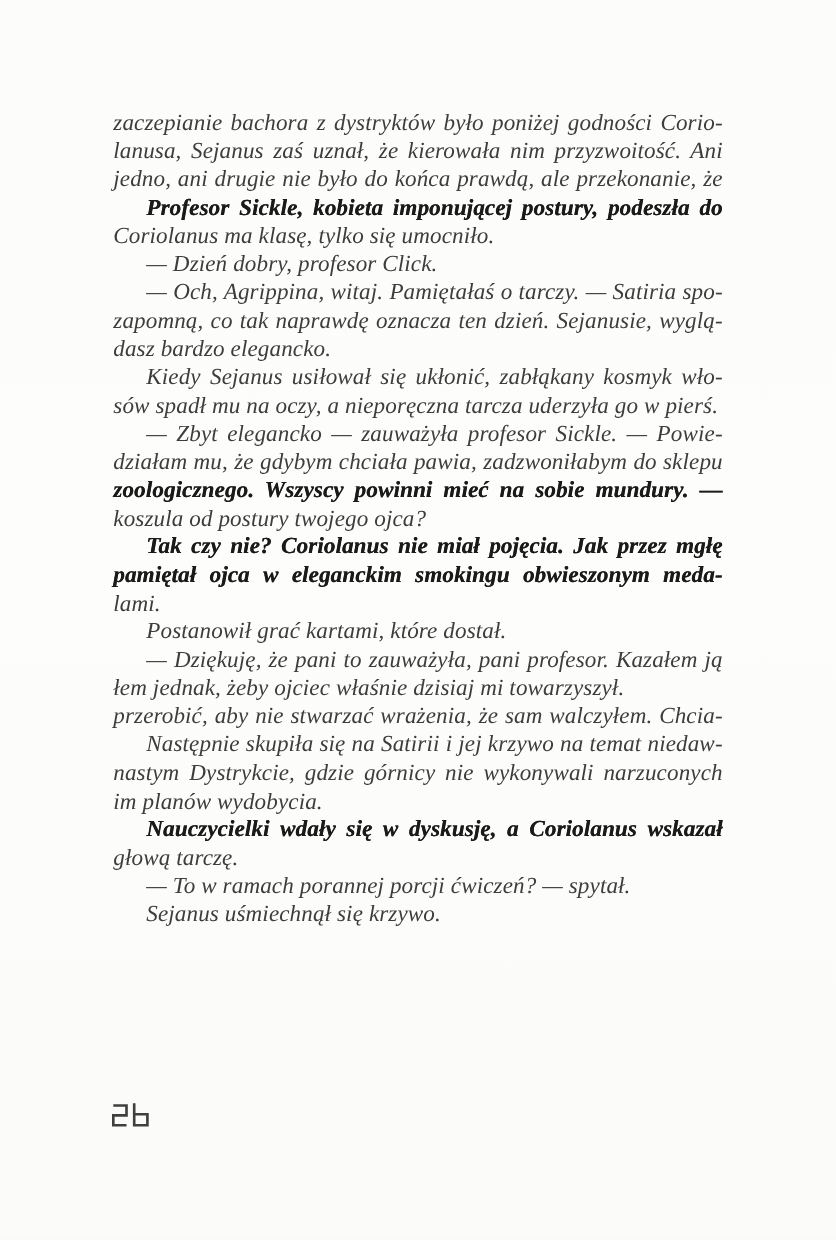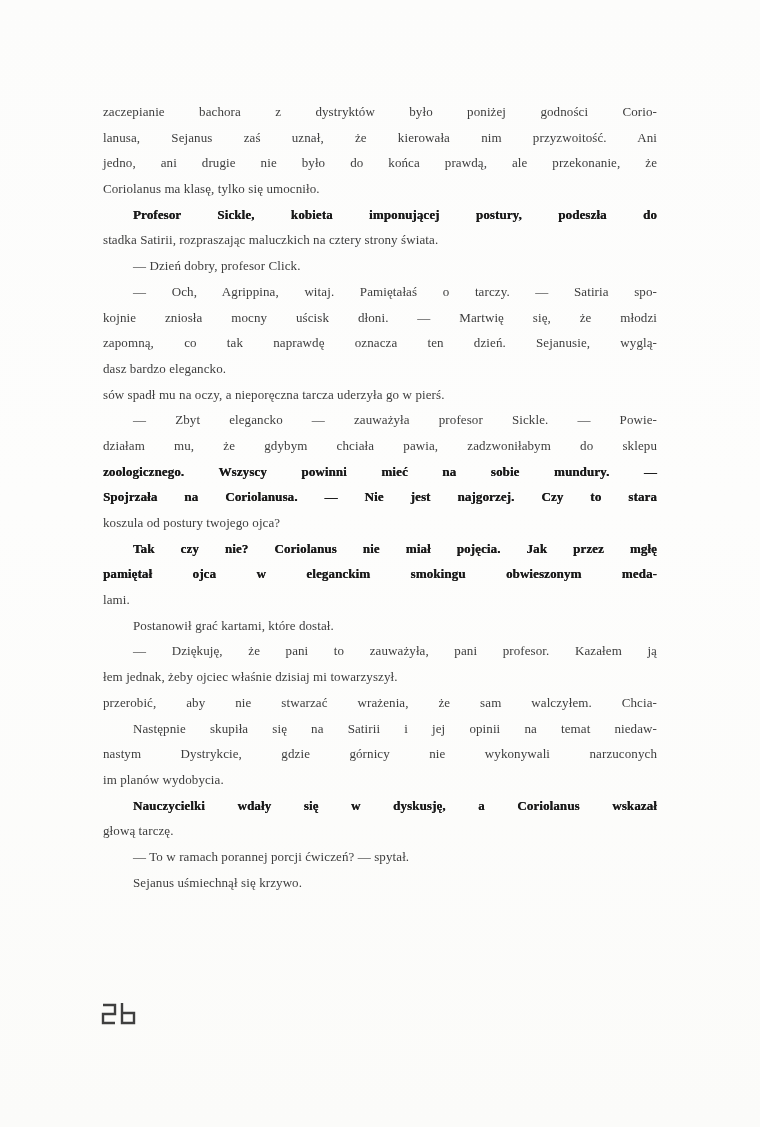--- a/index.html
+++ b/index.html
@@ -21,27 +21,28 @@
     overflow: hidden;
   }
   .text-block {
     position: absolute;
     left: 103px;
     top: 99px;
     width: 554px;
     color: var(--ink, #3d3d3d);
   }
   .line {
-    font-size: 13px;
+    font-size: 21px;
     line-height: 25.7px;
     height: 25.7px;
     text-align: justify;
     text-align-last: justify;
     white-space: normal;
     letter-spacing: 0.1px;
+    font-style: italic;
   }
   .line.last {
     text-align-last: left;
   }
   .line.indent {
     text-indent: 30px;
   }
   .line.heavy {
     font-weight: 700;
     color: var(--ink-heavy, #1a1a1a);
@@ -61,42 +62,40 @@
 </head>
 <body>
 
 <div class="page">
 
   <div class="text-block">
 
   <div class="line">zaczepianie bachora z dystryktów było poniżej godności Corio-</div>
       <div class="line">lanusa, Sejanus zaś uznał, że kierowała nim przyzwoitość. Ani</div>
       <div class="line">jedno, ani drugie nie było do końca prawdą, ale przekonanie, że</div>
+      <div class="line indent heavy">Profesor Sickle, kobieta imponującej postury, podeszła do</div>
       <div class="line last">Coriolanus ma klasę, tylko się umocniło.</div>
-      <div class="line indent heavy">Profesor Sickle, kobieta imponującej postury, podeszła do</div>
-      <div class="line last">stadka Satirii, rozpraszając maluczkich na cztery strony świata.</div>
       <div class="line indent last">— Dzień dobry, profesor Click.</div>
       <div class="line indent">— Och, Agrippina, witaj. Pamiętałaś o tarczy. — Satiria spo-</div>
-      <div class="line">kojnie zniosła mocny uścisk dłoni. — Martwię się, że młodzi</div>
       <div class="line">zapomną, co tak naprawdę oznacza ten dzień. Sejanusie, wyglą-</div>
       <div class="line last">dasz bardzo elegancko.</div>
+      <div class="line indent">Kiedy Sejanus usiłował się ukłonić, zabłąkany kosmyk wło-</div>
       <div class="line last">sów spadł mu na oczy, a nieporęczna tarcza uderzyła go w pierś.</div>
       <div class="line indent">— Zbyt elegancko — zauważyła profesor Sickle. — Powie-</div>
       <div class="line">działam mu, że gdybym chciała pawia, zadzwoniłabym do sklepu</div>
       <div class="line heavy">zoologicznego. Wszyscy powinni mieć na sobie mundury. —</div>
-      <div class="line heavy">Spojrzała na Coriolanusa. — Nie jest najgorzej. Czy to stara</div>
       <div class="line last">koszula od postury twojego ojca?</div>
       <div class="line indent heavy">Tak czy nie? Coriolanus nie miał pojęcia. Jak przez mgłę</div>
       <div class="line heavy">pamiętał ojca w eleganckim smokingu obwieszonym meda-</div>
       <div class="line last">lami.</div>
       <div class="line indent last">Postanowił grać kartami, które dostał.</div>
       <div class="line indent">— Dziękuję, że pani to zauważyła, pani profesor. Kazałem ją</div>
       <div class="line last">łem jednak, żeby ojciec właśnie dzisiaj mi towarzyszył.</div>
       <div class="line">przerobić, aby nie stwarzać wrażenia, że sam walczyłem. Chcia-</div>
-      <div class="line indent">Następnie skupiła się na Satirii i jej opinii na temat niedaw-</div>
+      <div class="line indent">Następnie skupiła się na Satirii i jej krzywo na temat niedaw-</div>
       <div class="line">nastym Dystrykcie, gdzie górnicy nie wykonywali narzuconych</div>
       <div class="line last">im planów wydobycia.</div>
       <div class="line indent heavy">Nauczycielki wdały się w dyskusję, a Coriolanus wskazał</div>
       <div class="line last">głową tarczę.</div>
       <div class="line indent last">— To w ramach porannej porcji ćwiczeń? — spytał.</div>
       <div class="line indent last">Sejanus uśmiechnął się krzywo.</div>
     </div>
 
   <div class="page-number" aria-label="26">
     <svg width="40" height="24" viewBox="0 0 40 24" fill="none" aria-hidden="true">

